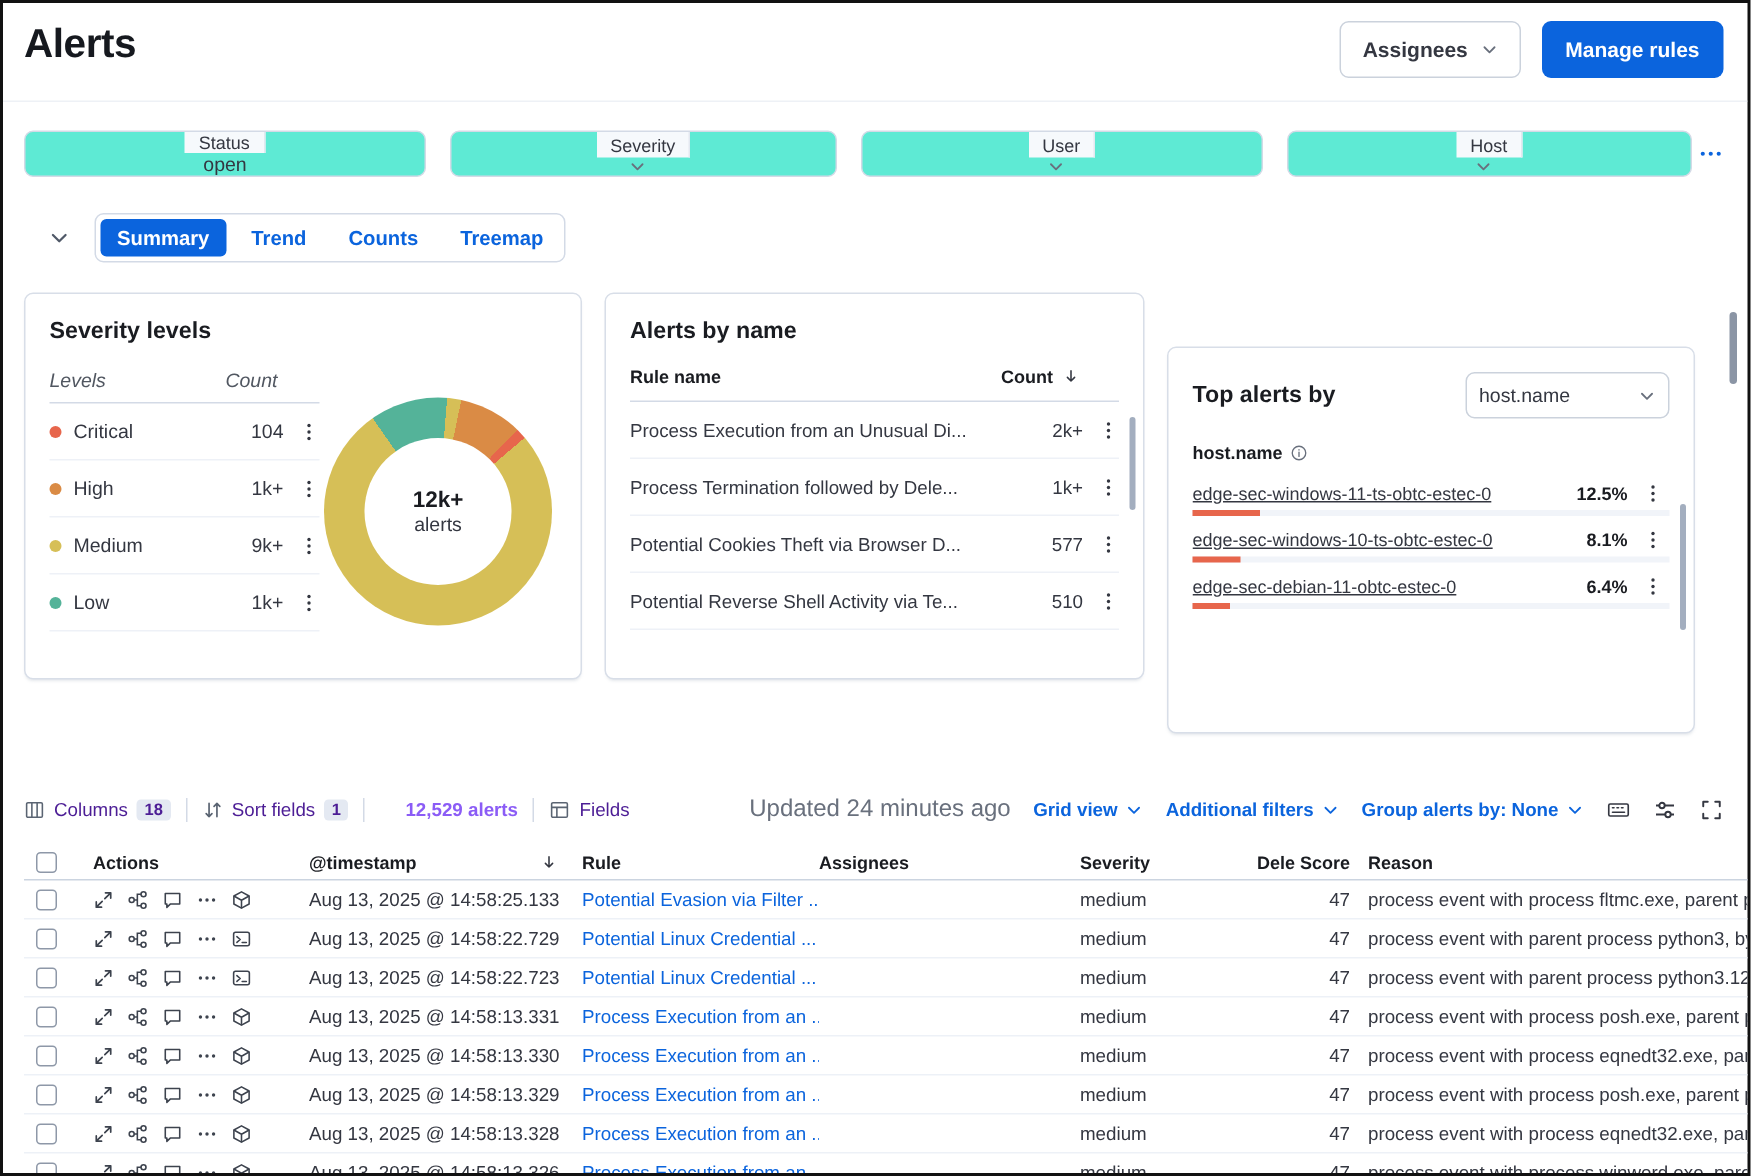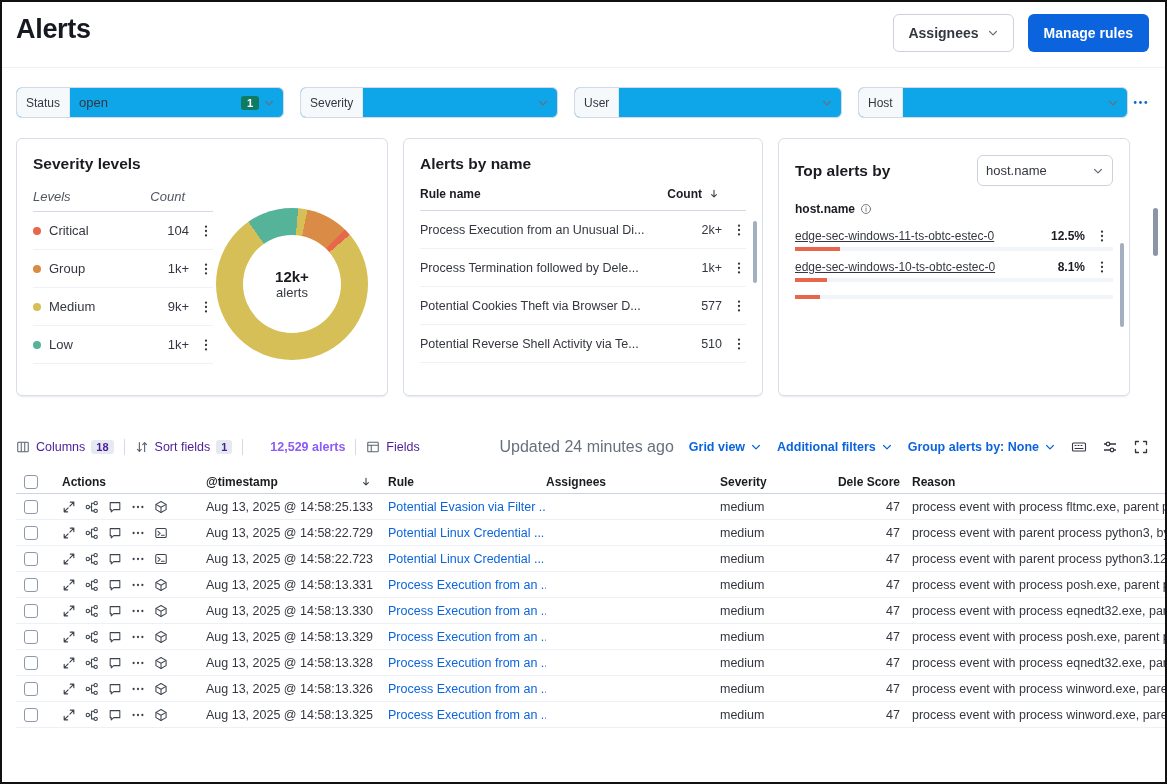--- a/index.html
+++ b/index.html
@@ -19,41 +19,41 @@
   .app-header { display: flex; justify-content: space-between; align-items: flex-start; padding: 12px 16px 0 14px; height: 66px; border-bottom: 1px solid #EEF1F6; }
   h1 { font-size: 27px; font-weight: 700; color: #16191f; letter-spacing: -0.3px; }
   .hdr-actions { display: flex; gap: 14px; align-items: center; }
   .btn-assignees { display: inline-flex; align-items: center; gap: 8px; height: 38px; padding: 0 14px; border: 1px solid #CBD2DC; border-radius: 6px; background: #fff; font: 600 14px "Liberation Sans", sans-serif; color: #343741; cursor: pointer; }
   .btn-assignees .icn { color: #69707D; }
   .btn-primary { height: 38px; padding: 0 16px; background: #0B64DD; color: #fff; font: 600 14px "Liberation Sans", sans-serif; border: none; border-radius: 6px; cursor: pointer; }
 
   
   .filter-bar { display: flex; align-items: center; padding: 19px 16px 0 14px; }
   .filter-items { display: flex; gap: 16px; align-items: center; }
-  .filter { display: flex; align-items: center; height: 31px; border: 1px solid #D3DAE6; border-radius: 6px; background: #0ea5e9; overflow: hidden; cursor: pointer; }
+  .filter { display: flex; align-items: center; height: 31px; border: 1px solid #D3DAE6; border-radius: 6px; background: #5eead4; overflow: hidden; cursor: pointer; flex-direction: column; }
   .f-label { background: #F6F9FC; border-right: 1px solid #E3E8F0; height: 100%; display: flex; align-items: center; padding: 0 9px; font-size: 12px; color: #343741; }
   .f-value { flex: 1; padding: 0 9px; font-size: 13px; color: #343741; white-space: nowrap; }
   .f-badge { background: #0E7C62; color: #fff; font-size: 11px; font-weight: 700; border-radius: 3px; padding: 1px 6px; margin-right: 4px; }
   .chev-gray { color: #69707D; margin-right: 8px; }
   .more-filters { color: #0B64DD; width: 17px; height: 17px; margin-left: auto; cursor: pointer; }
 
   
   .viz-row { margin-top: 24px; padding: 0 14px 0 30px; display: flex; align-items: center; gap: 16px; }
   .collapse { color: #505968; width: 15px; height: 15px; cursor: pointer; }
   .tabs { display: inline-flex; gap: 6px; border: 1px solid #D3DAE6; border-radius: 6px; padding: 3px; background: #fff; }
   .tab { font: 600 13.5px "Liberation Sans", sans-serif; color: #0B64DD; padding: 5px 11px; border-radius: 4px; border: none; background: transparent; cursor: pointer; }
   .tab.selected { background: #0B64DD; color: #fff; }
 
   
   .panels { margin-top: 20px; padding: 0 14px; display: flex; gap: 15px; }
   .panel { position: relative; border: 1px solid #D8DEE8; border-radius: 6px; background: #fff; height: 258px; padding: 16px; box-shadow: 0 2px 2px -1px rgba(152,162,179,.25); overflow: hidden; }
   .panel h2 { font-size: 15.5px; font-weight: 700; color: #1a1c21; }
   .p-sev { width: 372px; }
   .p-abn { width: 360px; }
-  .p-top { width: 352px; }
+  .p-top { width: 352px; margin-top: 36px; }
 
   .sev-body { display: flex; margin-top: 8px; }
   .sev-table { width: 180px; }
   .sev-head { display: flex; font-size: 13px; color: #515761; padding: 8px 0 7px; border-bottom: 1px solid #D3DAE6; font-style: italic; }
   .sev-head .right { margin-left: auto; margin-right: 28px; }
   .sev-row { display: flex; align-items: center; height: 38px; border-bottom: 1px solid #EEF1F7; font-size: 13px; }
   .dot { width: 8px; height: 8px; border-radius: 50%; margin-right: 8px; flex: none; }
   .sev-count { margin-left: auto; }
   .donut-area { flex: 1; display: flex; align-items: center; justify-content: center; }
   .donut-wrap { position: relative; width: 152px; height: 152px; margin: 22px auto 0; }
@@ -179,20 +179,33 @@
       </div>
     <span class="icn more-filters">
         <svg viewBox="0 0 16 16" fill="currentColor">
           <circle cx="3" cy="8" r="1.3"></circle>
           <circle cx="8" cy="8" r="1.3"></circle>
           <circle cx="13" cy="8" r="1.3"></circle>
         </svg>
       </span>
   </div>
 
+  <div class="viz-row">
+    <span class="icn collapse">
+        <svg viewBox="0 0 16 16" fill="none" stroke="currentColor" stroke-width="1.6" stroke-linecap="round" stroke-linejoin="round">
+          <path d="M3.5 6 8 10.5 12.5 6"></path>
+        </svg>
+      </span>
+    <div class="tabs" id="viz-tabs">
+        <button class="tab selected">Summary</button>
+        <button class="tab">Trend</button>
+        <button class="tab">Counts</button>
+        <button class="tab">Treemap</button>
+      </div>
+  </div>
 
   <div class="panels">
 
     <section class="panel p-sev">
       <h2>Severity levels</h2>
       <div class="sev-body">
         <div class="sev-table">
           <div class="sev-head">
             <span>Levels</span>
             <span class="right">Count</span>
@@ -205,21 +218,21 @@
                 <span class="icn kebab">
                   <svg viewBox="0 0 16 16" fill="currentColor">
                     <circle cx="8" cy="3" r="1.3"></circle>
                     <circle cx="8" cy="8" r="1.3"></circle>
                     <circle cx="8" cy="13" r="1.3"></circle>
                   </svg>
                 </span>
               </div>
               <div class="sev-row">
                 <span class="dot" style="background:#DA8B45"></span>
-                <span class="sev-lbl">Group</span>
+                <span class="sev-lbl">High</span>
                 <span class="sev-count">1k+</span>
                 <span class="icn kebab">
                   <svg viewBox="0 0 16 16" fill="currentColor">
                     <circle cx="8" cy="3" r="1.3"></circle>
                     <circle cx="8" cy="8" r="1.3"></circle>
                     <circle cx="8" cy="13" r="1.3"></circle>
                   </svg>
                 </span>
               </div>
               <div class="sev-row">
@@ -371,20 +384,31 @@
                   <circle cx="8" cy="8" r="1.3"></circle>
                   <circle cx="8" cy="13" r="1.3"></circle>
                 </svg>
               </span>
             </div>
             <div class="ta-track">
               <div class="ta-bar" style="width:10%;background:#E7664C"></div>
             </div>
           </div>
           <div class="ta-row">
+            <div class="ta-line">
+              <span class="ta-name">edge-sec-debian-11-obtc-estec-0</span>
+              <span class="ta-pct">6.4%</span>
+              <span class="icn kebab">
+                <svg viewBox="0 0 16 16" fill="currentColor">
+                  <circle cx="8" cy="3" r="1.3"></circle>
+                  <circle cx="8" cy="8" r="1.3"></circle>
+                  <circle cx="8" cy="13" r="1.3"></circle>
+                </svg>
+              </span>
+            </div>
             <div class="ta-track">
               <div class="ta-bar" style="width:8%;background:#E7664C"></div>
             </div>
           </div>
         </div>
       <div class="scroll-thumb ta-scroll"></div>
     </section>
 
   </div>
 

